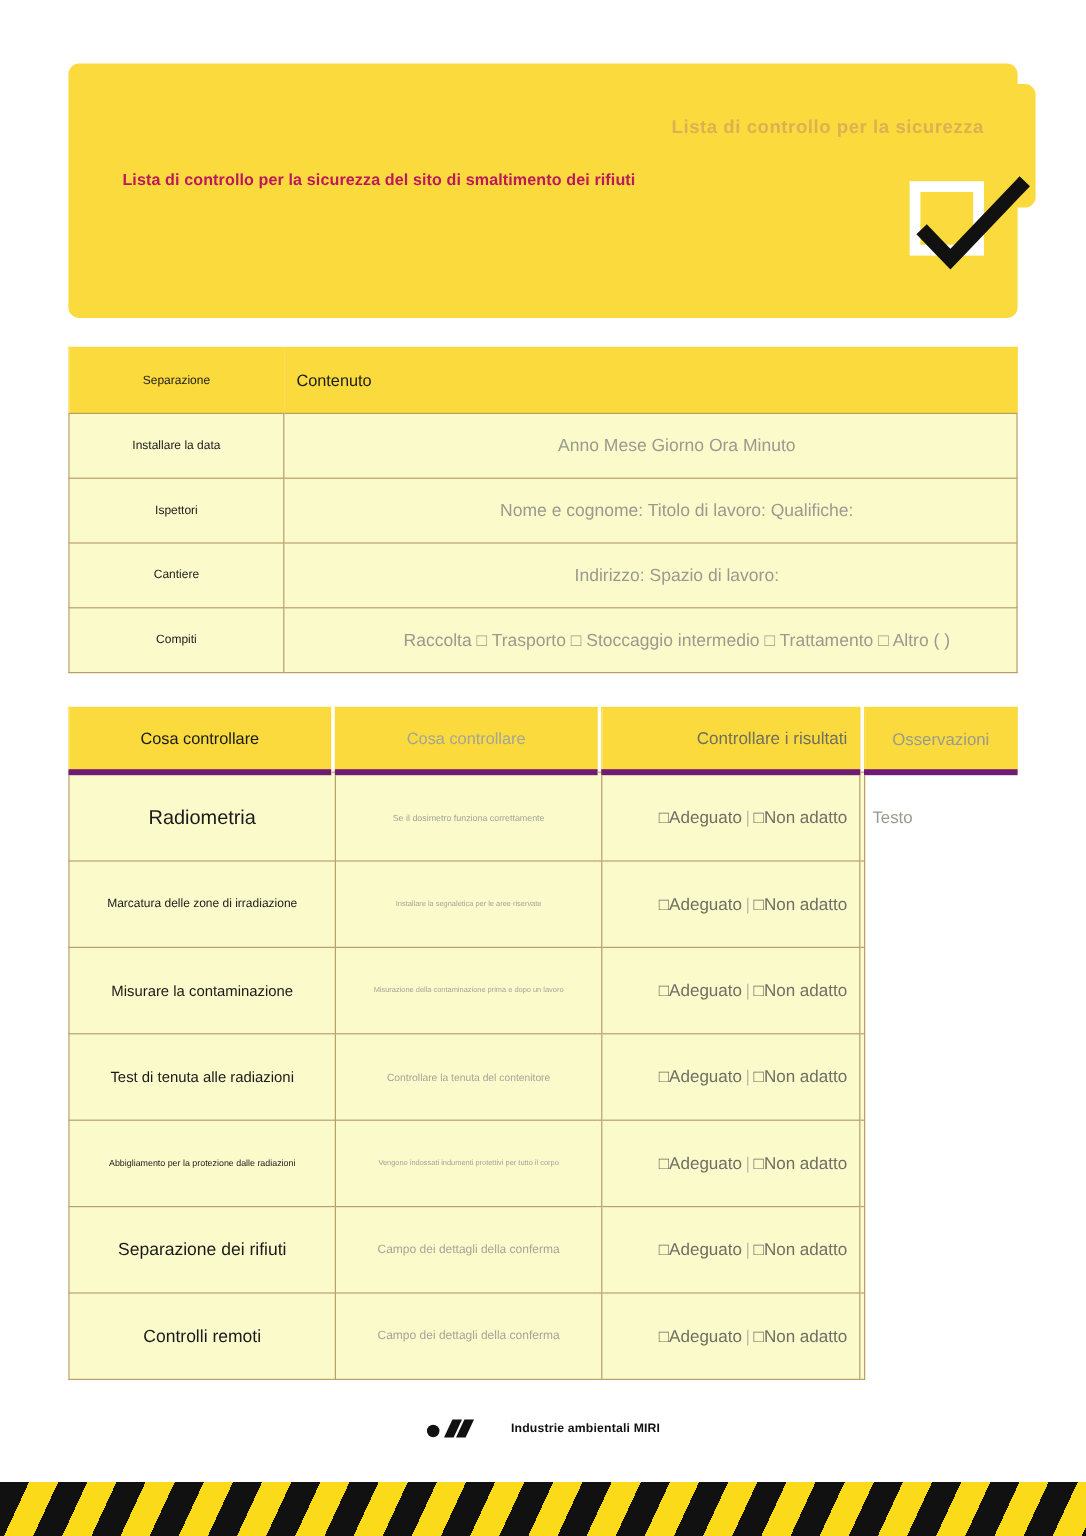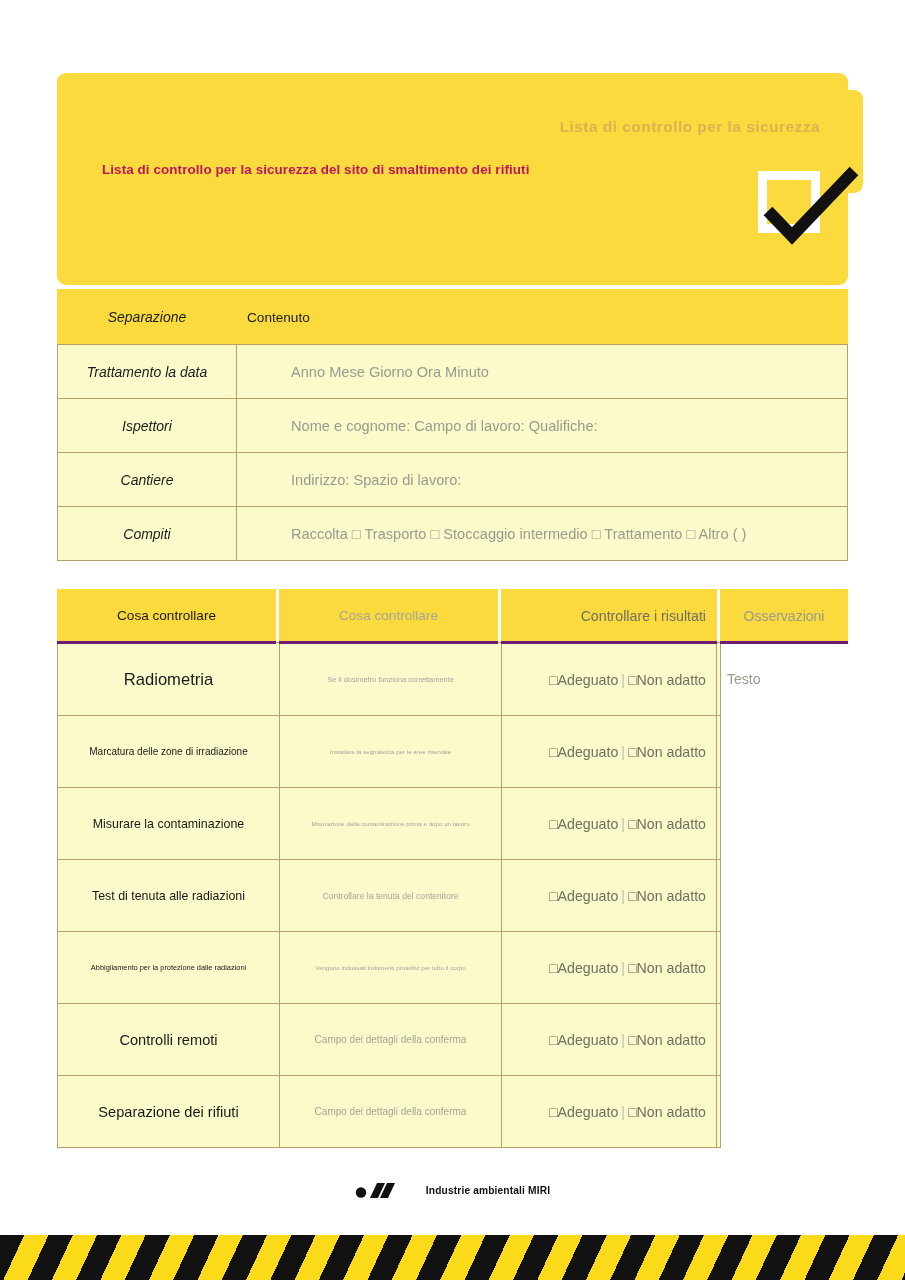--- a/index.html
+++ b/index.html
@@ -17,21 +17,20 @@
     -webkit-font-smoothing: antialiased;
   }
 
   
   .header-wrap {
     position: absolute;
     left: 57px;
     top: 53px;
     width: 806px;
     height: 212px;
-    margin-top: 20px;
   }
   .header-tab {
     position: absolute;
     right: 0px;
     top: 17px;
     width: 40px;
     height: 103px;
     background: #fada3c;
     border-radius: 0 9px 9px 0;
   }
@@ -118,38 +117,37 @@
   #table-info {
     top: 289px;
     width: 791px;
   }
   #table-info th { height: 54px; }
   #table-info td { height: 53px; }
   #table-info .c-label {
     width: 158px;
     text-align: center;
     color: #1c1c1c;
-    font-size: 14px;
-    font-style: italic;
+    font-size: 10px;
   }
   #table-info .c-value {
-    text-align: left;
+    text-align: center;
     padding-left: 54px;
     color: #9a9a8e;
     font-size: 14.6px;
   }
 
   
   #table-check {
     top: 589px;
     width: 791px;
   }
   #table-check th {
     height: 51px;
-    border-bottom: 3px solid #701a75;
+    border-bottom: 5px solid #701a75;
   }
   #table-check td { height: 71px; margin-left: 12px; }
   #table-check .h-gap { background: #ffffff; border: none; width: 3px; padding: 0; }
 
   #table-check .c-item {
     width: 197px;
     text-align: center;
     color: #1a1a1a;
   }
   #table-check .c-desc {
@@ -233,26 +231,26 @@
 
 <table class="table" id="table-info">
   <thead>
     <tr>
       <th class="c-label">Separazione</th>
       <th>Contenuto</th>
     </tr>
   </thead>
   <tbody>
     <tr>
-      <td class="c-label">Trattamento la data</td>
+      <td class="c-label">Installare la data</td>
       <td class="c-value">Anno Mese Giorno Ora Minuto</td>
     </tr>
     <tr>
       <td class="c-label">Ispettori</td>
-      <td class="c-value">Nome e cognome: Campo di lavoro: Qualifiche:</td>
+      <td class="c-value">Nome e cognome: Titolo di lavoro: Qualifiche:</td>
     </tr>
     <tr>
       <td class="c-label">Cantiere</td>
       <td class="c-value">Indirizzo: Spazio di lavoro:</td>
     </tr>
     <tr>
       <td class="c-label">Compiti</td>
       <td class="c-value">Raccolta □ Trasporto □ Stoccaggio intermedio □ Trattamento □ Altro ( )</td>
     </tr>
   </tbody>
@@ -301,28 +299,28 @@
     </tr>
 
     <tr>
       <td class="c-item fs-8" colspan="2">Abbigliamento per la protezione dalle radiazioni</td>
       <td class="c-desc fs-6" colspan="2">Vengono indossati indumenti protettivi per tutto il corpo</td>
       <td class="c-result"><span>□Adeguato</span><span class="sep-bar">|</span><span>□Non adatto</span></td>
       <td class="c-note"></td>
     </tr>
 
     <tr>
+      <td class="c-item fs-15" colspan="2">Separazione dei rifiuti</td>
+      <td class="c-desc fs-10" colspan="2">Campo dei dettagli della conferma</td>
+      <td class="c-result"><span>□Adeguato</span><span class="sep-bar">|</span><span>□Non adatto</span></td>
+      <td class="c-note"></td>
+    </tr>
+
+    <tr>
       <td class="c-item fs-15" colspan="2">Controlli remoti</td>
-      <td class="c-desc fs-10" colspan="2">Campo dei dettagli della conferma</td>
-      <td class="c-result"><span>□Adeguato</span><span class="sep-bar">|</span><span>□Non adatto</span></td>
-      <td class="c-note"></td>
-    </tr>
-
-    <tr>
-      <td class="c-item fs-15" colspan="2">Separazione dei rifiuti</td>
       <td class="c-desc fs-10" colspan="2">Campo dei dettagli della conferma</td>
       <td class="c-result"><span>□Adeguato</span><span class="sep-bar">|</span><span>□Non adatto</span></td>
       <td class="c-note"></td>
     </tr>
   </tbody>
 </table>
 
 <div class="footer">
   <svg class="footer-logo" width="42" height="19" viewBox="0 0 42 19">
     <circle cx="6" cy="11.5" r="5.2" fill="#111111"></circle>

